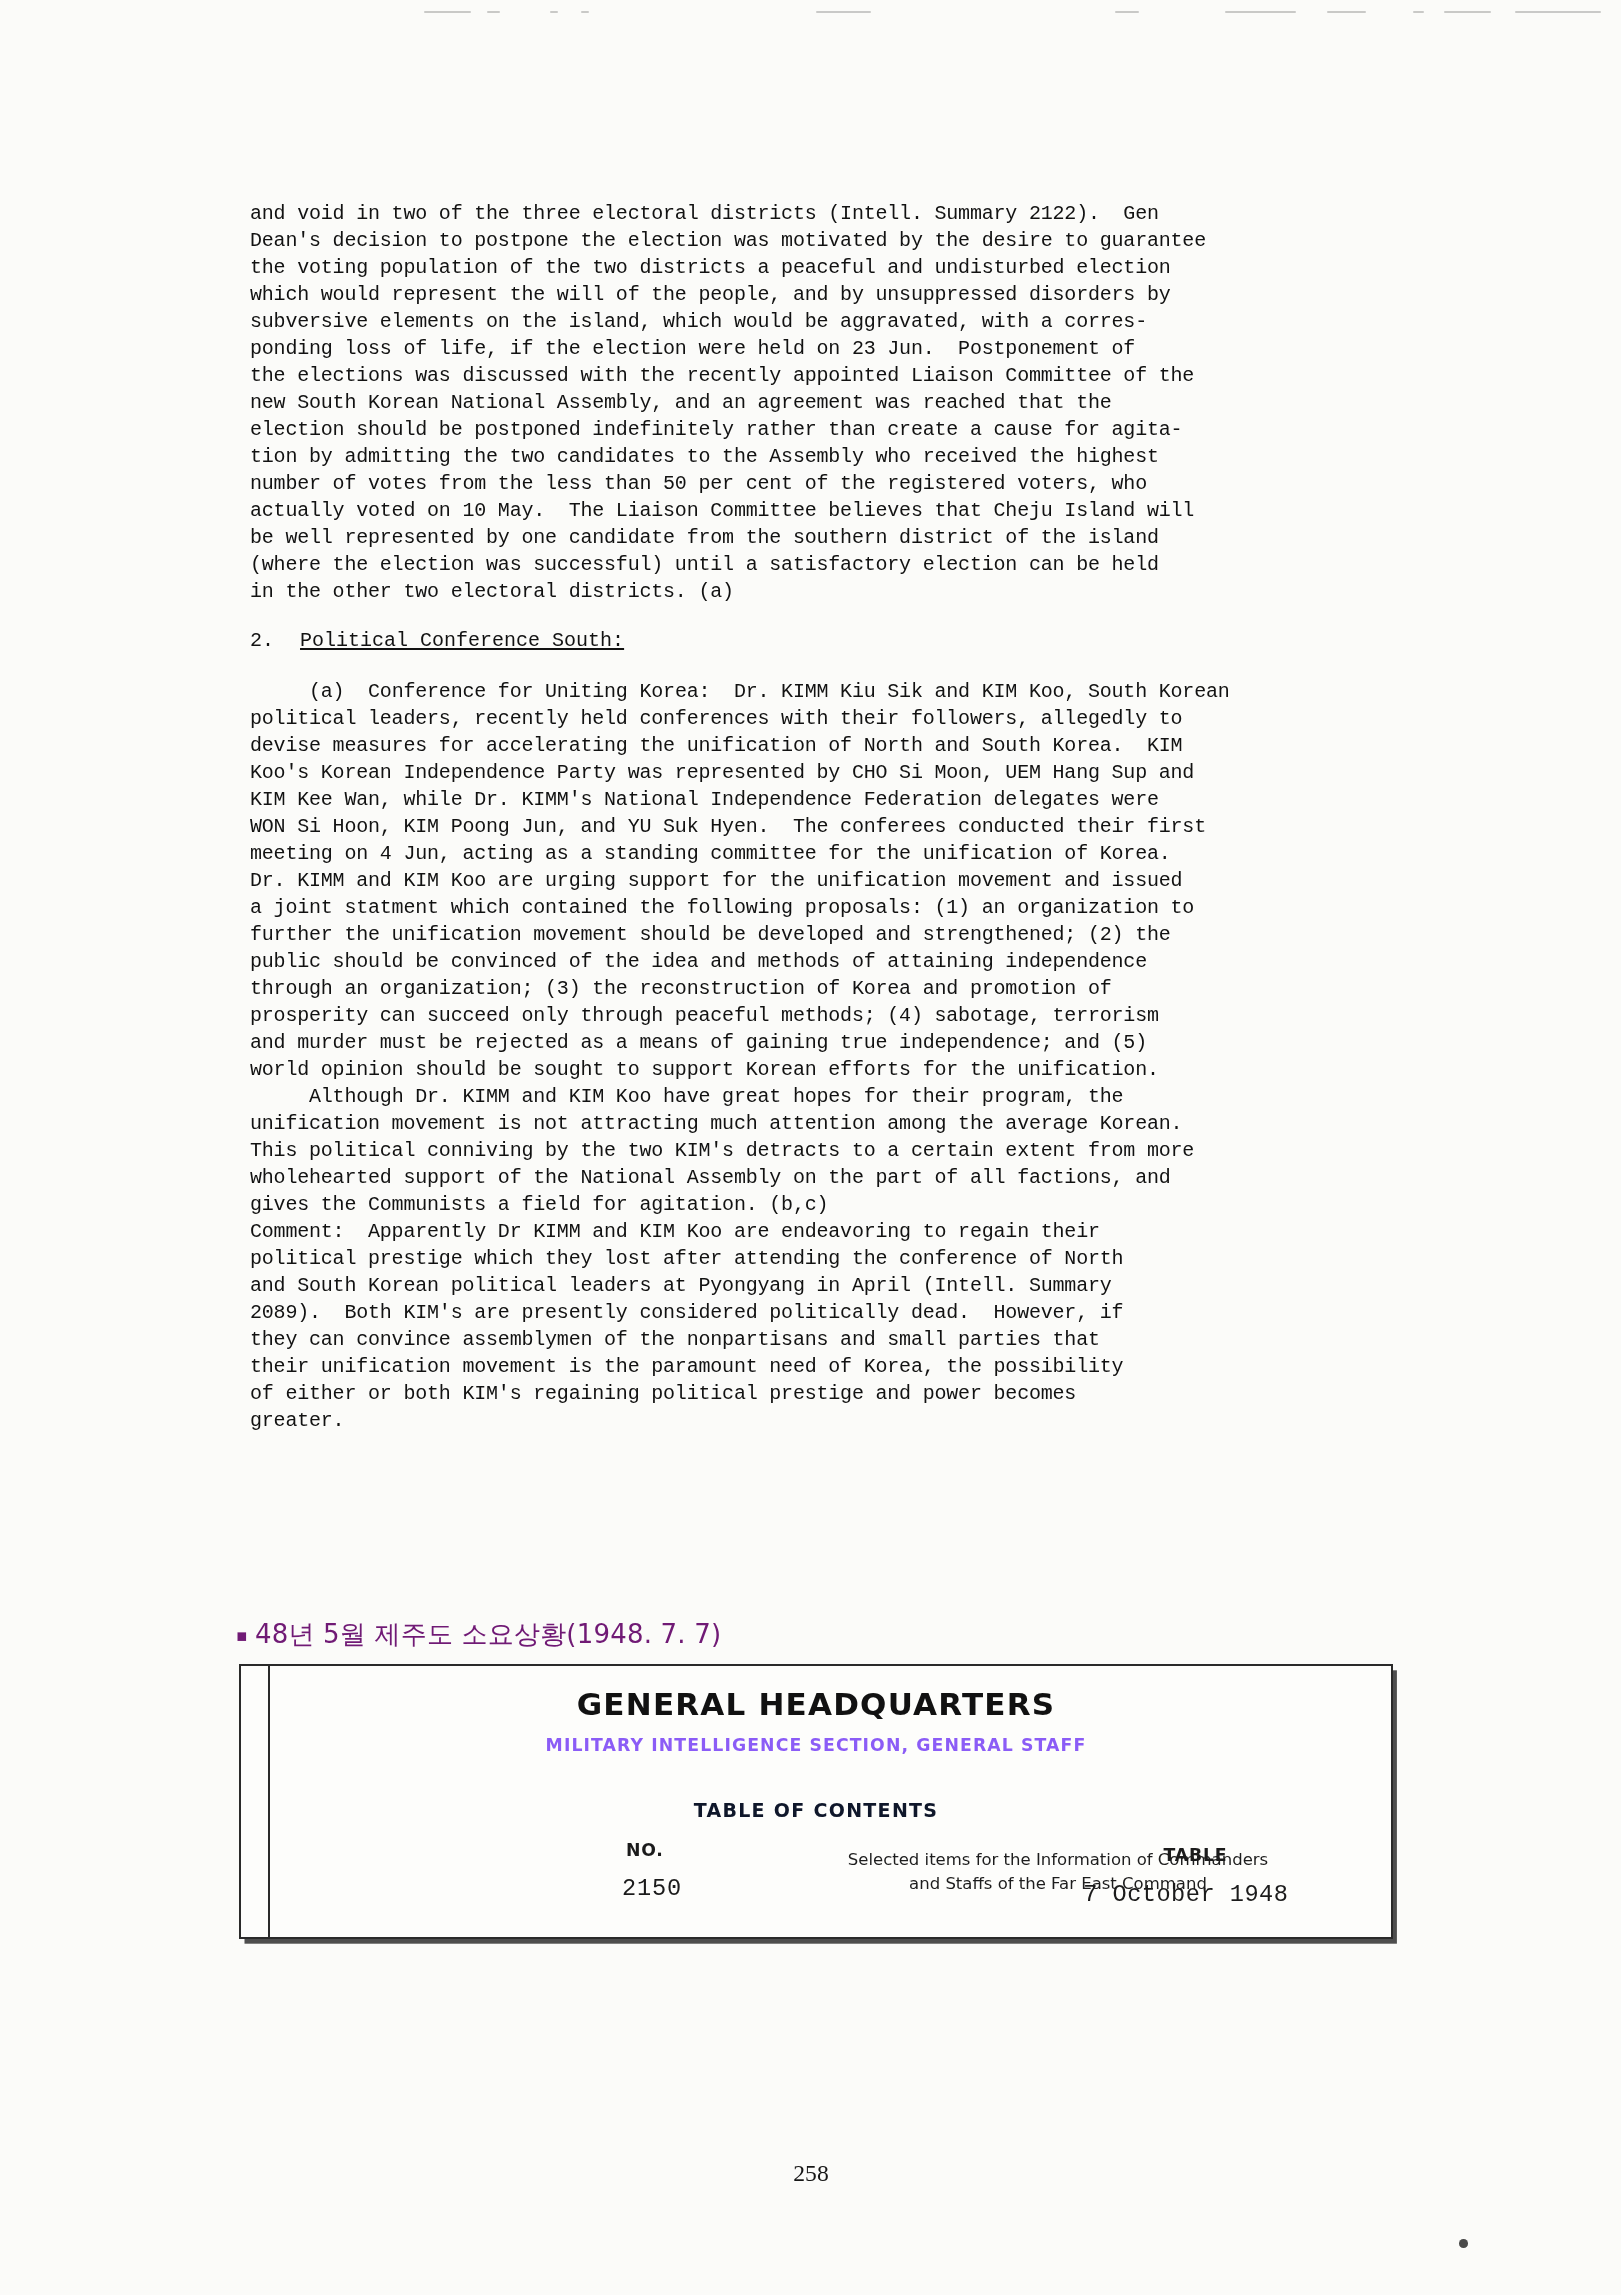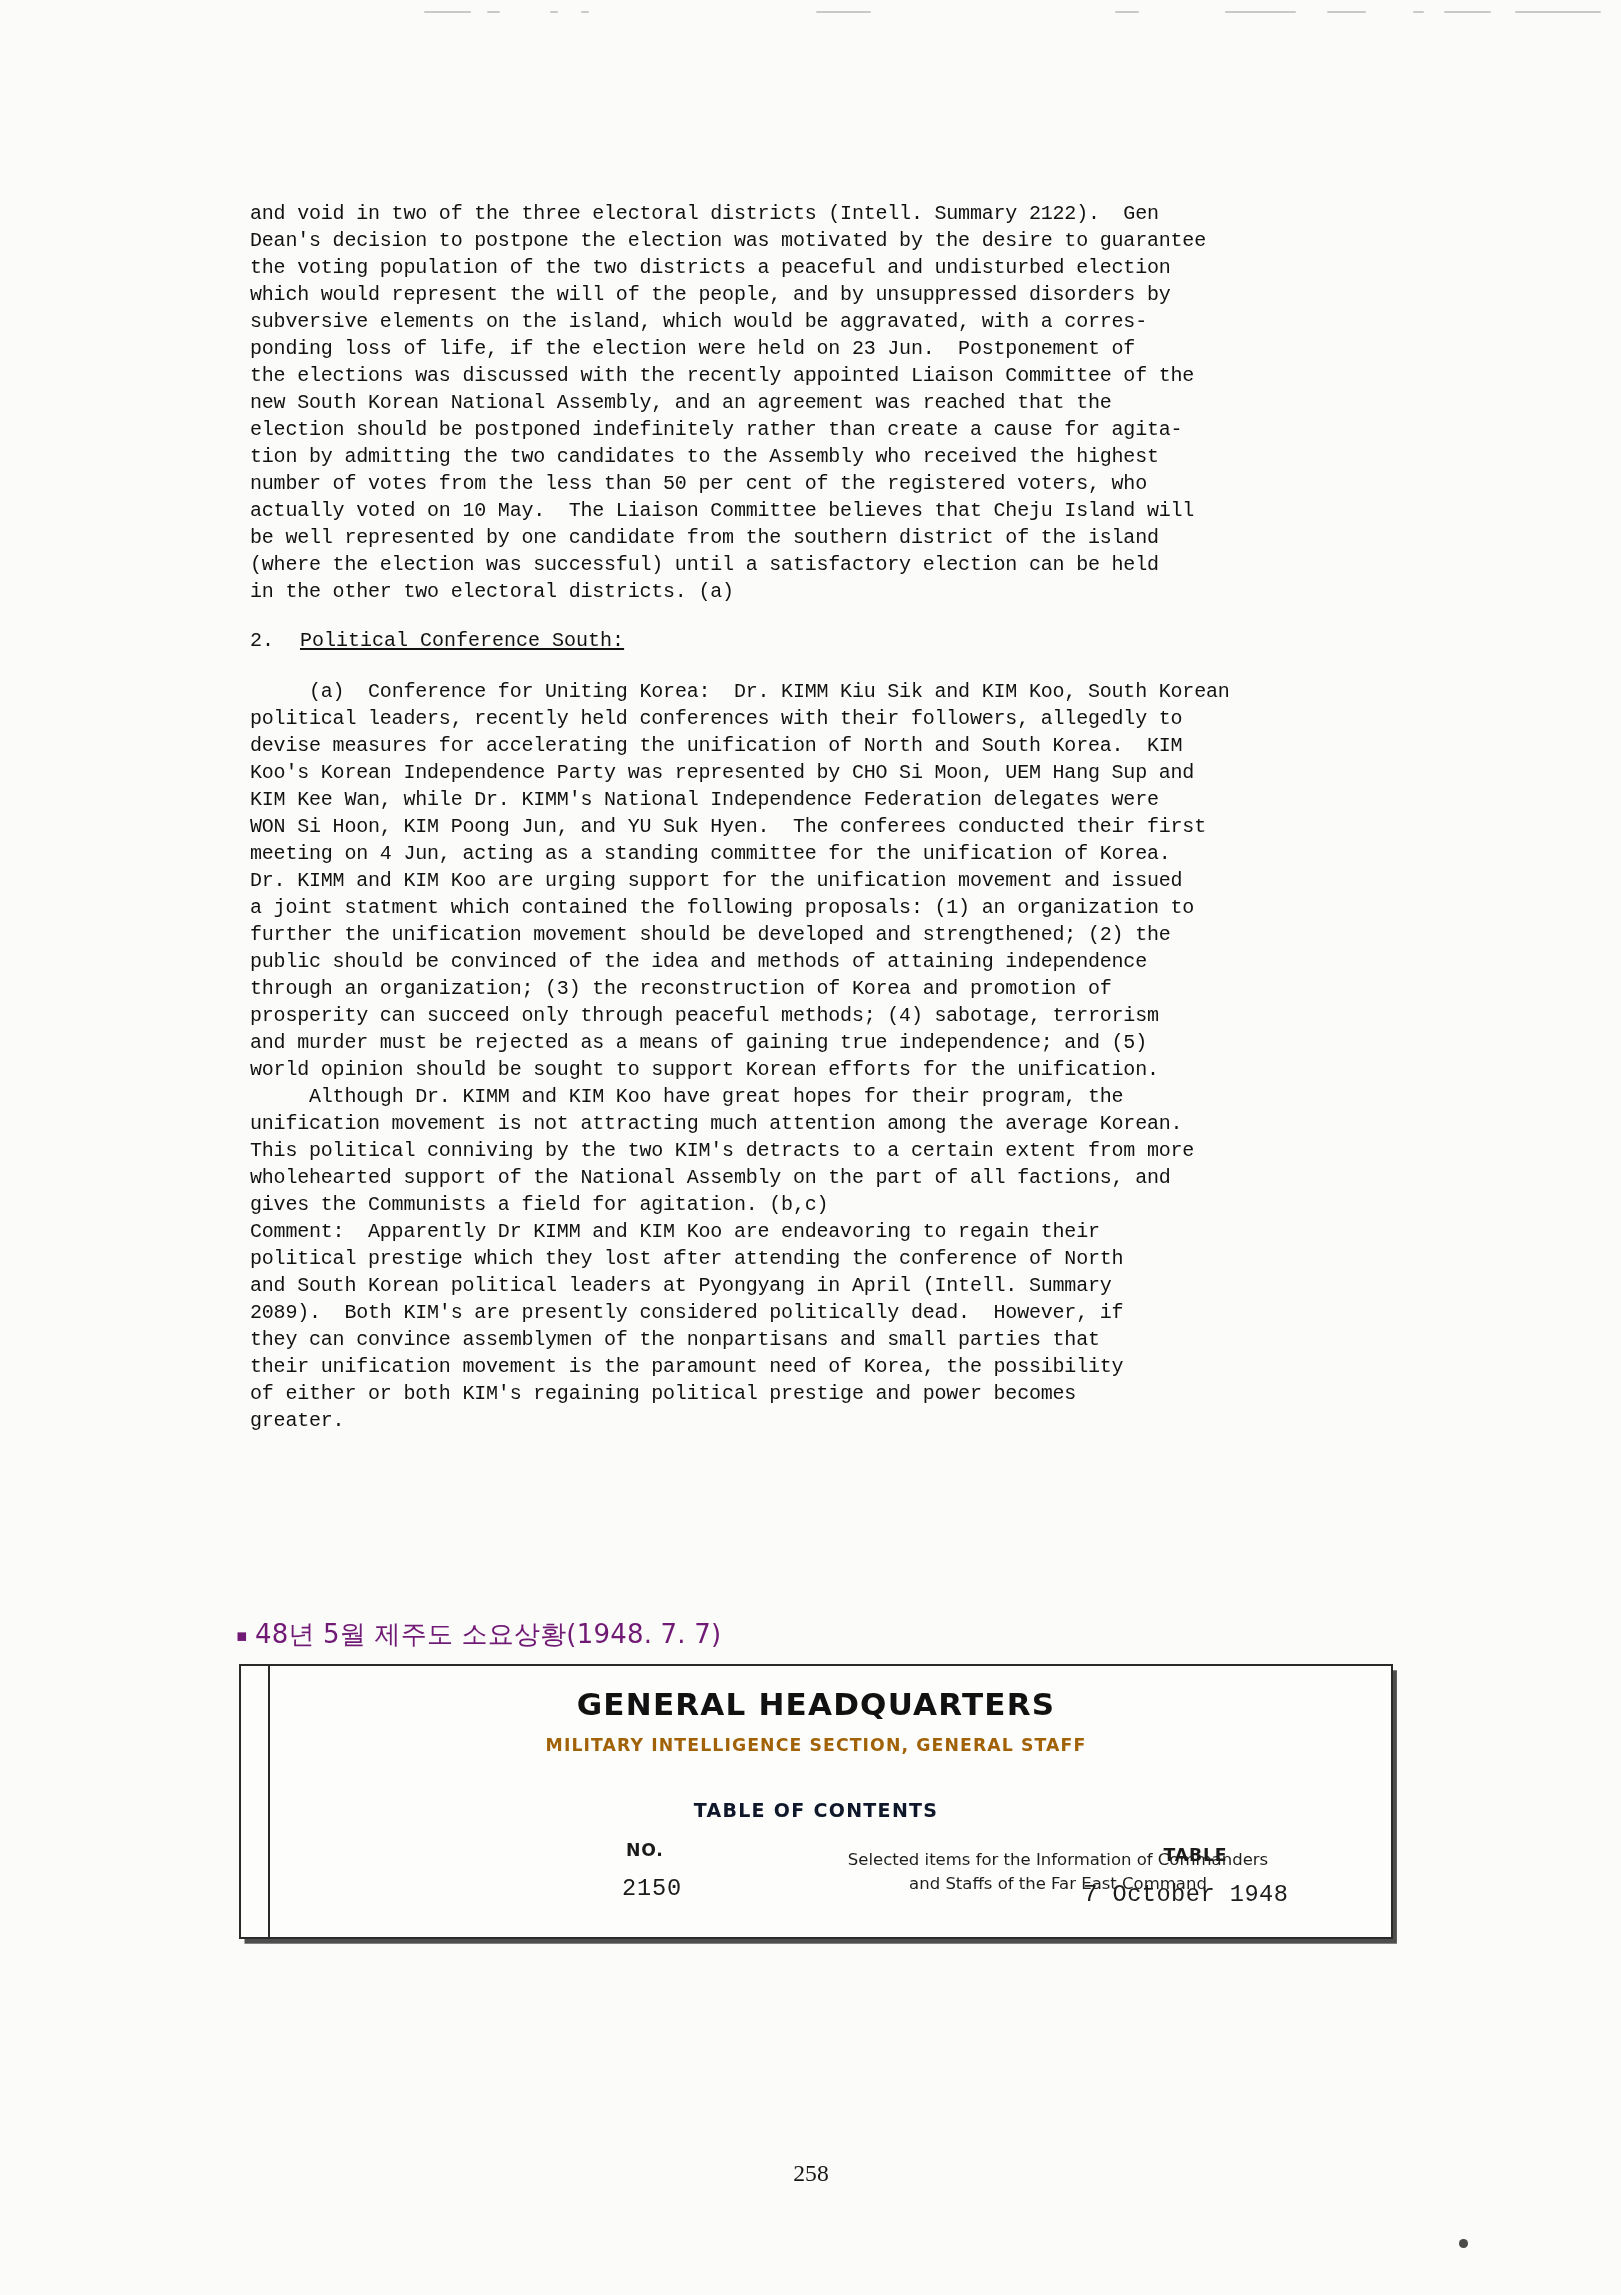--- a/index.html
+++ b/index.html
@@ -118,21 +118,21 @@
     color: #111;
   }
   .ghq-title1 { margin-top: 20.4px; }
   .ghq-title2 { margin-top: 3.9px; }
   .ghq-sub {
     text-align: center;
     font-family: "DejaVu Sans", sans-serif;
     font-weight: bold;
     font-size: 17.3px;
     letter-spacing: 1.1px;
-    color: #a16207;
+    color: #8b5cf6;
     margin-top: 12.6px;
   }
   .ghq-toc {
     text-align: center;
     font-family: "DejaVu Sans", sans-serif;
     font-weight: bold;
     font-size: 19px;
     letter-spacing: 1.3px;
     color: #0f172a;
     margin-top: 44px;

